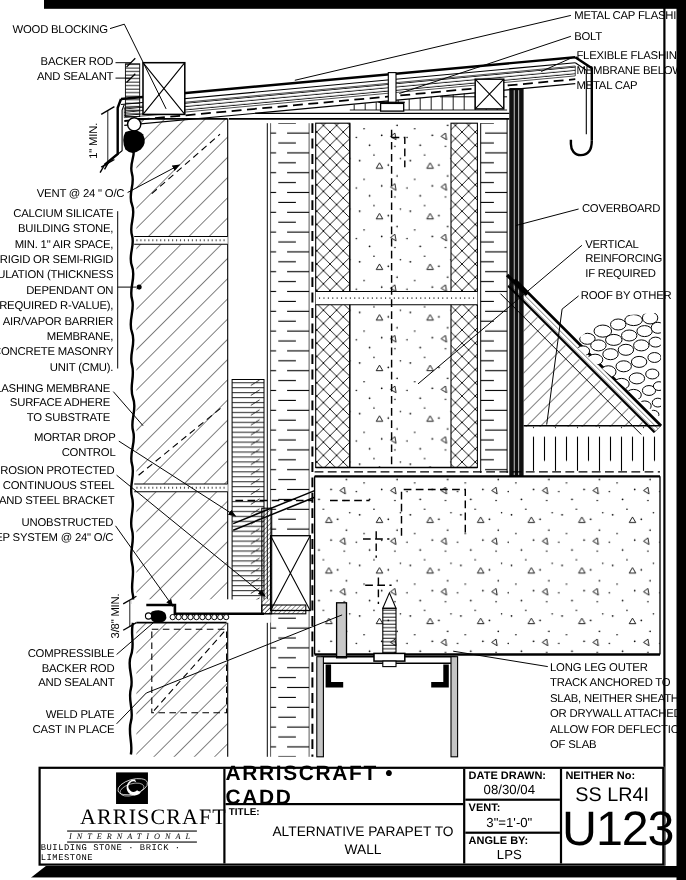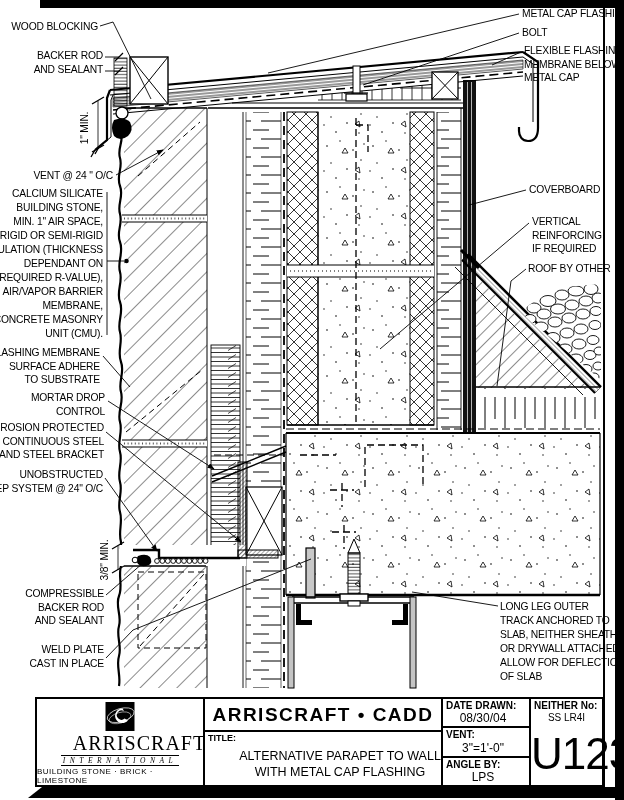--- a/index.html
+++ b/index.html
@@ -12,39 +12,39 @@
               clip-path:polygon(14px 0,100% 0,100% 100%,0 100%);}
   .frame-right-line{position:absolute;left:603px;top:0;width:2px;height:787px;background:#000;}
   svg.draw{position:absolute;left:0;top:0;}
   svg text{font-family:"Liberation Sans",sans-serif;font-size:10.3px;fill:#000;letter-spacing:-0.2px;}
   
   .tb{position:absolute;left:35px;top:697px;width:569px;height:90px;border:2px solid #000;
       box-sizing:border-box;display:flex;background:#fff;}
   .tb .cell{box-sizing:border-box;}
   .tb-logo{width:168px;border-right:2px solid #000;display:flex;flex-direction:column;
            align-items:center;justify-content:flex-start;padding-top:3px;}
-  .tb-mid{width:238px;border-right:2px solid #000;display:flex;flex-direction:column;}
+  .tb-mid{width:218px;border-right:2px solid #000;display:flex;flex-direction:column;}
   .tb-head{height:31px;border-bottom:2px solid #000;display:flex;align-items:center;justify-content:center;
            font-weight:bold;font-size:19px;letter-spacing:1.5px;}
   .tb-titlearea{position:relative;flex:1;}
   .tb-titlelabel{position:absolute;left:3px;top:1px;font-size:9px;font-weight:bold;}
   .tb-titlelines{position:absolute;left:0;right:0;top:16px;text-align:center;font-size:12.5px;line-height:16px;padding-left:34px;}
   .tb-c3{width:88px;border-right:2px solid #000;display:flex;flex-direction:column;}
   .tb-c3 .row{position:relative;border-bottom:2px solid #000;flex:1;}
   .tb-c3 .row:last-child{border-bottom:none;}
   .minilabel{position:absolute;left:3px;top:1px;font-size:10px;font-weight:bold;text-align:center;}
   .minival{position:absolute;left:0;right:6px;bottom:1px;text-align:center;font-size:12px;}
   .tb-c4{flex:1;position:relative;}
-  .tb-detailcode{position:absolute;left:0;right:0;top:13px;text-align:center;font-size:10px;}
+  .tb-detailcode{position:absolute;left:0;right:0;top:13px;text-align:center;font-size:18px;}
   .tb-detailnum{position:absolute;left:0;right:0;top:28px;text-align:center;font-size:44px;font-weight:normal;
                 letter-spacing:-1px;line-height:54px;}
   .logo-brand{font-family:"Liberation Serif",serif;font-size:20px;letter-spacing:1px;margin-top:1px;margin-left:39px;}
   .logo-sub{font-family:"Liberation Serif",serif;font-size:7.5px;letter-spacing:4.5px;
             border-top:1px solid #000;border-bottom:1px solid #000;padding:0 2px;margin-top:0px;font-style:italic;}
-  .logo-tag{font-family:Liberation Sans, sans-serif;font-size:8px;letter-spacing:0.5px;margin-top:1px;}
+  .logo-tag{font-family:Liberation Mono, monospace;font-size:8px;letter-spacing:0.5px;margin-top:1px;}
 </style>
 </head>
 <body>
 
 <div class="sheet">
   <div class="bar-top"></div>
   <div class="bar-right"></div>
   <div class="bar-bottom"></div>
   <div class="frame-right-line"></div>
 
@@ -393,21 +393,20 @@
       <div class="logo-brand">ARRISCRAFT</div>
       <div class="logo-sub">INTERNATIONAL</div>
       <div class="logo-tag">BUILDING STONE · BRICK · LIMESTONE</div>
     </div>
     <div class="cell tb-mid">
       <div class="tb-head">ARRISCRAFT • CADD</div>
       <div class="tb-titlearea">
         <div class="tb-titlelabel">TITLE:</div>
         <div class="tb-titlelines">
           <div>ALTERNATIVE PARAPET TO WALL</div>
-          <div>WITH METAL CAP FLASHING</div>
         </div>
       </div>
     </div>
     <div class="cell tb-c3">
       <div class="row">
         <div class="minilabel">DATE DRAWN:</div>
         <div class="minival">08/30/04</div>
       </div>
       <div class="row">
         <div class="minilabel">VENT:</div>

